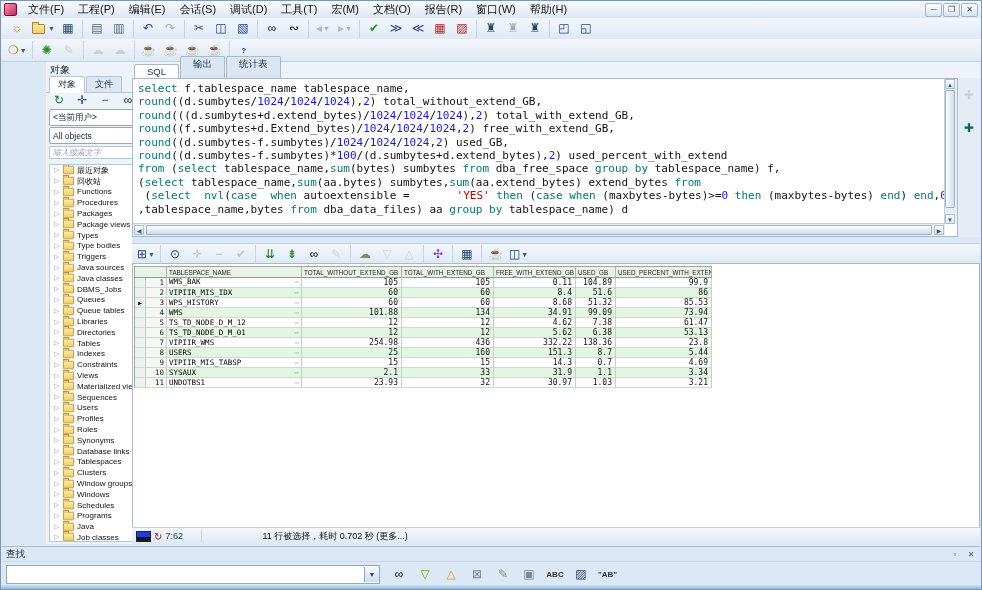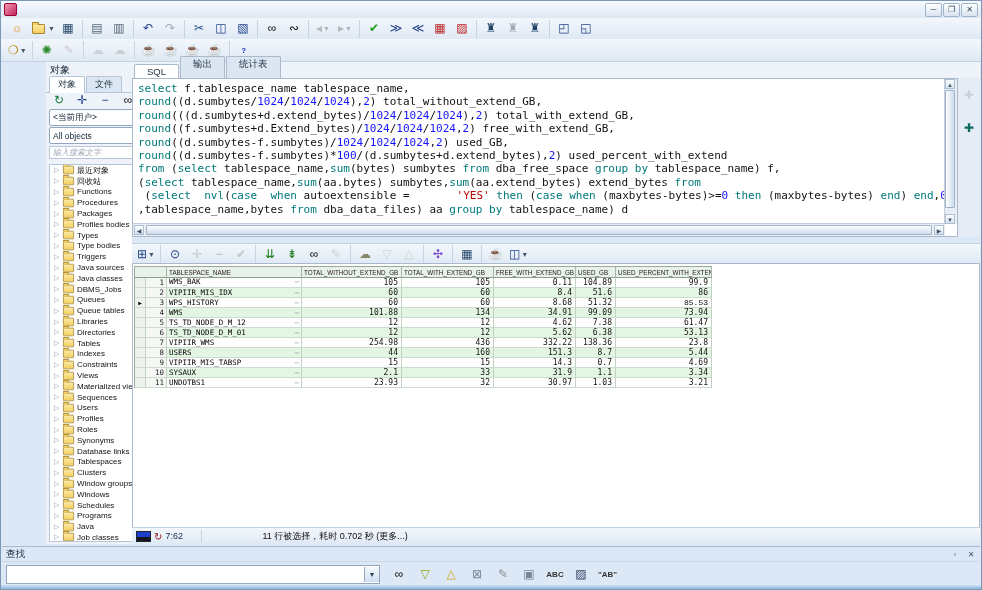--- a/index.html
+++ b/index.html
@@ -132,20 +132,33 @@
   .bottomstrip{position:absolute;left:0;right:0;bottom:0;height:4px;
                background:linear-gradient(#cfe2f5,#8fb6dd);}
 </style>
 </head>
 <body style="--kw: #007878; --num: #1414ff; --str: #c00000; --stripe: #e3f5e3; --gridhead: #e9f2e9; --chrome: #dce8f5;">
 
 <div class="app">
 
   <div class="menubar">
     <span class="appicon"></span>
+    <span style="display:flex" id="menu-items">
+        <span class="menu-item">文件(F)</span>
+        <span class="menu-item">工程(P)</span>
+        <span class="menu-item">编辑(E)</span>
+        <span class="menu-item">会话(S)</span>
+        <span class="menu-item">调试(D)</span>
+        <span class="menu-item">工具(T)</span>
+        <span class="menu-item">宏(M)</span>
+        <span class="menu-item">文档(O)</span>
+        <span class="menu-item">报告(R)</span>
+        <span class="menu-item">窗口(W)</span>
+        <span class="menu-item">帮助(H)</span>
+      </span>
     <span class="winctl" id="winctl">
         <span class="winbtn">─</span>
         <span class="winbtn">❐</span>
         <span class="winbtn">✕</span>
       </span>
   </div>
 
   <div class="toolbar tb1" id="toolbar-main">
       <div class="tb-group">
         <span class="tbtn">
@@ -353,21 +366,21 @@
           <span class="tl">Procedures</span>
         </div>
         <div class="titem">
           <span class="tw">▷</span>
           <span class="folder-ic"></span>
           <span class="tl">Packages</span>
         </div>
         <div class="titem">
           <span class="tw">▷</span>
           <span class="folder-ic"></span>
-          <span class="tl">Profiles bodies</span>
+          <span class="tl">Package views</span>
         </div>
         <div class="titem">
           <span class="tw">▷</span>
           <span class="folder-ic"></span>
           <span class="tl">Types</span>
         </div>
         <div class="titem">
           <span class="tw">▷</span>
           <span class="folder-ic"></span>
           <span class="tl">Type bodies</span>
@@ -649,21 +662,21 @@
             <span class="gc gutter" style="width: 11px;">▶</span>
             <span class="gc rownum" style="width: 21px;">3</span>
             <span class="gc name" style="width: 135px;">
               <span>WPS_HISTORY</span>
               <span class="ovf">–</span>
             </span>
             <span class="gc val" style="width: 100px;">60</span>
             <span class="gc val" style="width: 92px;">60</span>
             <span class="gc val" style="width: 82px;">8.68</span>
             <span class="gc val" style="width: 40px;">51.32</span>
-            <span class="gc val" style="width: 96px; font-family: Liberation Mono, monospace;">85.53</span>
+            <span class="gc val" style="width: 96px;">85.53</span>
           </div>
           <div class="grow stripe">
             <span class="gc gutter" style="width: 11px;"></span>
             <span class="gc rownum" style="width: 21px;">4</span>
             <span class="gc name" style="width: 135px;">
               <span>WMS</span>
               <span class="ovf">–</span>
             </span>
             <span class="gc val" style="width: 100px;">101.88</span>
             <span class="gc val" style="width: 92px;">134</span>
@@ -710,21 +723,21 @@
             <span class="gc val" style="width: 40px;">138.36</span>
             <span class="gc val" style="width: 96px;">23.8</span>
           </div>
           <div class="grow stripe">
             <span class="gc gutter" style="width: 11px;"></span>
             <span class="gc rownum" style="width: 21px;">8</span>
             <span class="gc name" style="width: 135px;">
               <span>USERS</span>
               <span class="ovf">–</span>
             </span>
-            <span class="gc val" style="width: 100px;">44</span>
+            <span class="gc val" style="width: 100px;">25</span>
             <span class="gc val" style="width: 92px;">160</span>
             <span class="gc val" style="width: 82px;">151.3</span>
             <span class="gc val" style="width: 40px;">8.7</span>
             <span class="gc val" style="width: 96px;">5.44</span>
           </div>
           <div class="grow">
             <span class="gc gutter" style="width: 11px;"></span>
             <span class="gc rownum" style="width: 21px;">9</span>
             <span class="gc name" style="width: 135px;">
               <span>VIPIIR_MIS_TABSP</span>

